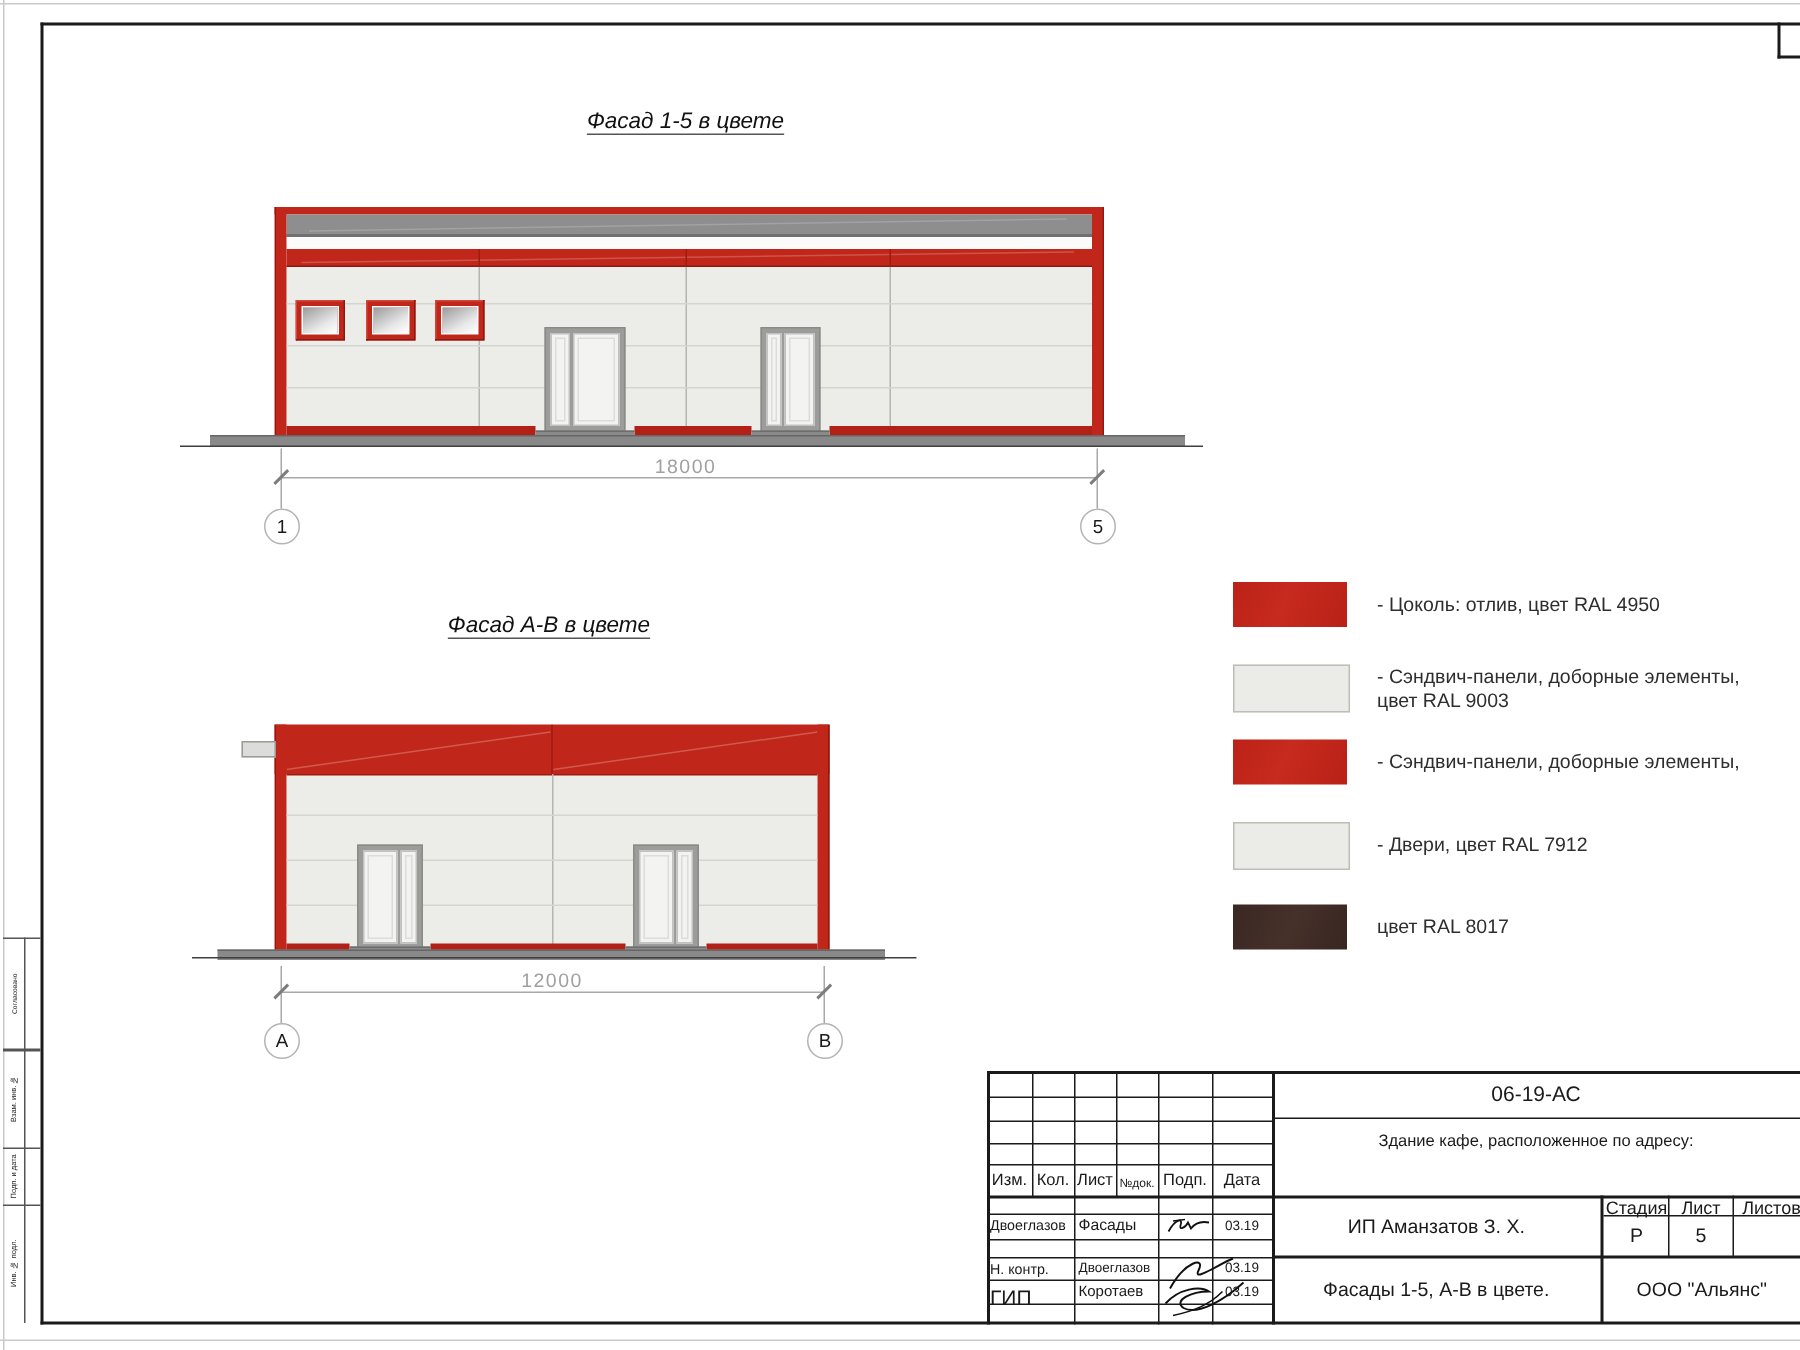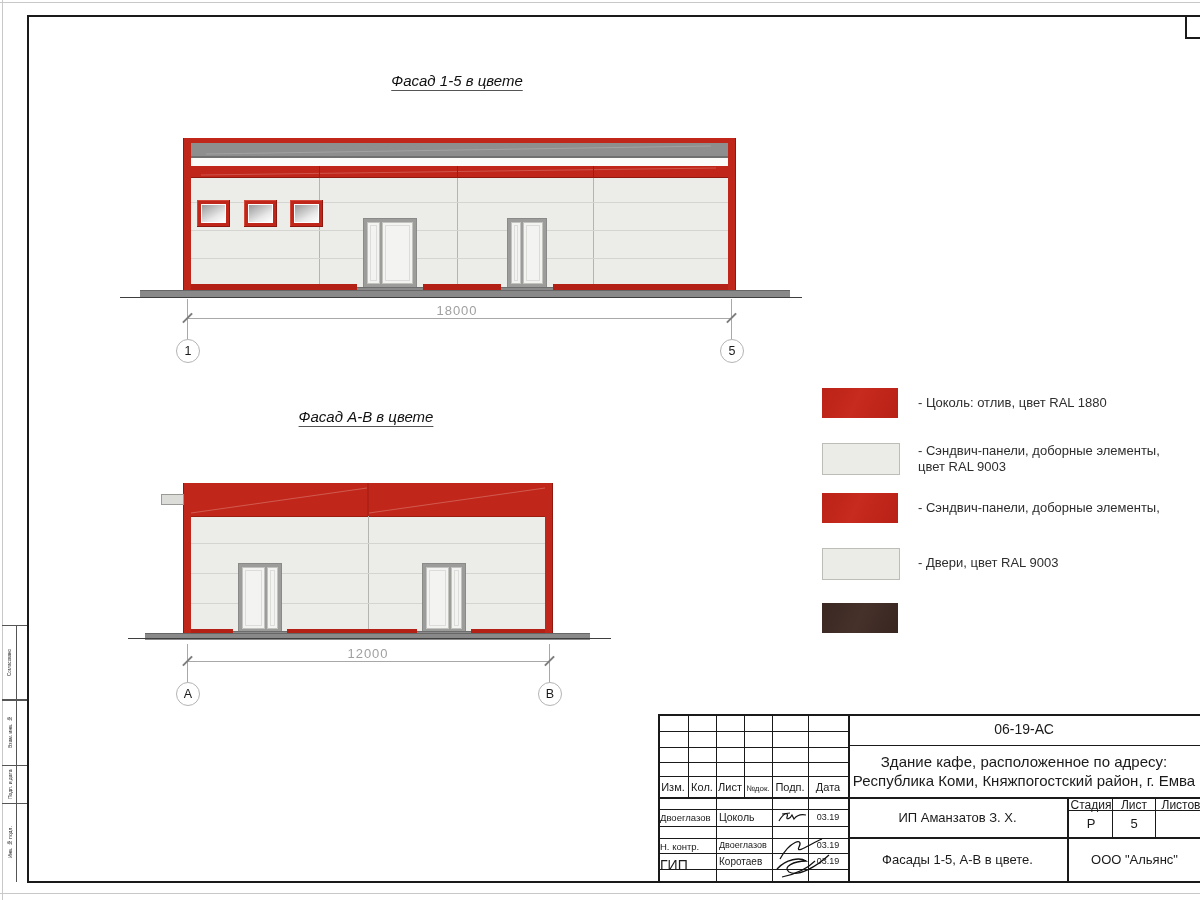--- a/index.html
+++ b/index.html
@@ -169,39 +169,40 @@
 <div class="dim-ext" style="left:549px;top:644px;height:38px;"></div>
 <div class="dim-line" style="left:187px;top:661px;width:363px;"></div>
 <div class="dim-tick" style="left:181px;top:660px;"></div>
 <div class="dim-tick" style="left:543px;top:660px;"></div>
 <div class="dim-label" style="left:218px;top:646px;width:300px;">12000</div>
 <div class="axis-circle" style="left:176px;top:682px;">А</div>
 <div class="axis-circle" style="left:538px;top:682px;">В</div>
 
 <div class="leg-sw sw-red" style="left:822px;top:388px;"></div>
 <div class="leg-text" style="left:918px;top:388px;width:278px;">
-  <span>- Цоколь: отлив, цвет RAL 1880</span>
+  <span>- Цоколь: отлив, цвет RAL 4950</span>
     <span></span>
 </div>
 <div class="leg-sw sw-gray" style="left:822px;top:443px;"></div>
 <div class="leg-text" style="left:918px;top:443px;width:278px;">
   <span>- Сэндвич-панели, доборные элементы,</span>
     <span>цвет RAL 9003</span>
 </div>
 <div class="leg-sw sw-red" style="left:822px;top:493px;"></div>
 <div class="leg-text" style="left:918px;top:493px;width:278px;">
   <span>- Сэндвич-панели, доборные элементы,</span>
 </div>
 <div class="leg-sw sw-gray" style="left:822px;top:548px;"></div>
 <div class="leg-text" style="left:918px;top:548px;width:278px;">
-  <span>- Двери, цвет RAL 9003</span>
+  <span>- Двери, цвет RAL 7912</span>
     <span></span>
 </div>
 <div class="leg-sw sw-brown" style="left:822px;top:603px;"></div>
 <div class="leg-text" style="left:918px;top:603px;width:278px;">
+    <span>цвет RAL 8017</span>
 </div>
 
 <div class="ln" style="left:658px;top:714px;width:542px;height:2px;"></div>
 <div class="ln" style="left:658px;top:714px;width:2px;height:169px;"></div>
 <div class="ln" style="left:848px;top:714px;width:2px;height:169px;"></div>
 
 <div class="ln" style="left:658px;top:731px;width:190px;height:1px;"></div>
 <div class="ln" style="left:658px;top:747px;width:190px;height:1px;"></div>
 <div class="ln" style="left:658px;top:762px;width:190px;height:1px;"></div>
 <div class="ln" style="left:658px;top:776px;width:190px;height:1px;"></div>
@@ -227,43 +228,42 @@
 <div class="ln" style="left:1069px;top:810px;width:131px;height:1px;"></div>
 
 <div class="tb-text" style="left:658px;top:781px;width:30px;font-size:11px;">Изм.</div>
 <div class="tb-text" style="left:688px;top:781px;width:28px;font-size:11px;">Кол.</div>
 <div class="tb-text" style="left:716px;top:781px;width:28px;font-size:11px;">Лист</div>
 <div class="tb-text" style="left:744px;top:784px;width:28px;font-size:8px;">№док.</div>
 <div class="tb-text" style="left:772px;top:781px;width:36px;font-size:11px;">Подп.</div>
 <div class="tb-text" style="left:808px;top:781px;width:40px;font-size:11px;">Дата</div>
 
 <div class="tb-text" style="left:660px;top:812px;width:56px;font-size:9.5px;text-align:left;">Двоеглазов</div>
-<div class="tb-text" style="left:719px;top:811px;width:54px;font-size:10.5px;text-align:left;">Цоколь</div>
+<div class="tb-text" style="left:719px;top:811px;width:54px;font-size:10.5px;text-align:left;">Фасады</div>
 <div class="tb-text" style="left:808px;top:812px;width:40px;font-size:9px;">03.19</div>
 <div class="tb-text" style="left:660px;top:841px;width:56px;font-size:9.5px;text-align:left;">Н. контр.</div>
 <div class="tb-text" style="left:719px;top:840px;width:54px;font-size:9px;text-align:left;">Двоеглазов</div>
 <div class="tb-text" style="left:808px;top:840px;width:40px;font-size:9px;">03.19</div>
 <div class="tb-text" style="left:660px;top:857px;width:56px;font-size:14px;text-align:left;">ГИП</div>
 <div class="tb-text" style="left:719px;top:856px;width:42px;font-size:10px;text-align:left;">Коротаев</div>
 <div class="tb-text" style="left:808px;top:856px;width:40px;font-size:9px;">03.19</div>
 
 <svg class="a" style="left:776px;top:810px;z-index:5;" width="32" height="15" viewBox="0 0 32 15">
   <path d="M3 11 C8 2 13 2 11 7 C10 10 14 9 16 5 L18 9 C21 5 25 4 30 5" stroke="#111" fill="none" stroke-width="1.2"></path>
   <path d="M6 4 L14 3" stroke="#111" fill="none" stroke-width="1"></path>
 </svg>
 <svg class="a" style="left:772px;top:833px;z-index:5;" width="64" height="47" viewBox="0 0 64 47">
   <path d="M8 26 C18 8 32 4 27 14 C23 22 40 10 50 6" stroke="#111" fill="none" stroke-width="1.3"></path>
   <path d="M5 36 C14 26 28 24 34 28 C22 28 10 34 17 39 C26 44 44 34 57 22" stroke="#111" fill="none" stroke-width="1.3"></path>
   <path d="M10 44 C24 41 34 37 43 28" stroke="#111" fill="none" stroke-width="1.1"></path>
 </svg>
 
 <div class="tb-text" style="left:848px;top:721px;width:352px;font-size:14px;">06-19-АС</div>
-<div class="tb-text" style="left:848px;top:752px;width:352px;font-size:15px;line-height:19px;">
+<div class="tb-text" style="left:848px;top:752px;width:352px;font-size:11px;line-height:19px;">
   <div>Здание кафе, расположенное по адресу:</div>
-  <div>Республика Коми, Княжпогостский район, г. Емва</div>
 </div>
 <div class="tb-text" style="left:848px;top:810px;width:219px;font-size:13px;">ИП Аманзатов З. Х.</div>
 <div class="tb-text" style="left:1069px;top:798px;width:44px;font-size:12px;">Стадия</div>
 <div class="tb-text" style="left:1113px;top:798px;width:42px;font-size:12px;">Лист</div>
 <div class="tb-text" style="left:1156px;top:798px;width:50px;font-size:12px;">Листов</div>
 <div class="tb-text" style="left:1069px;top:816px;width:44px;font-size:13px;">Р</div>
 <div class="tb-text" style="left:1113px;top:816px;width:42px;font-size:13px;">5</div>
 <div class="tb-text" style="left:1156px;top:816px;width:50px;font-size:13px;"></div>
 <div class="tb-text" style="left:848px;top:852px;width:219px;font-size:13px;">Фасады 1-5, А-В в цвете.</div>
 <div class="tb-text" style="left:1069px;top:852px;width:131px;font-size:13px;">ООО "Альянс"</div>

